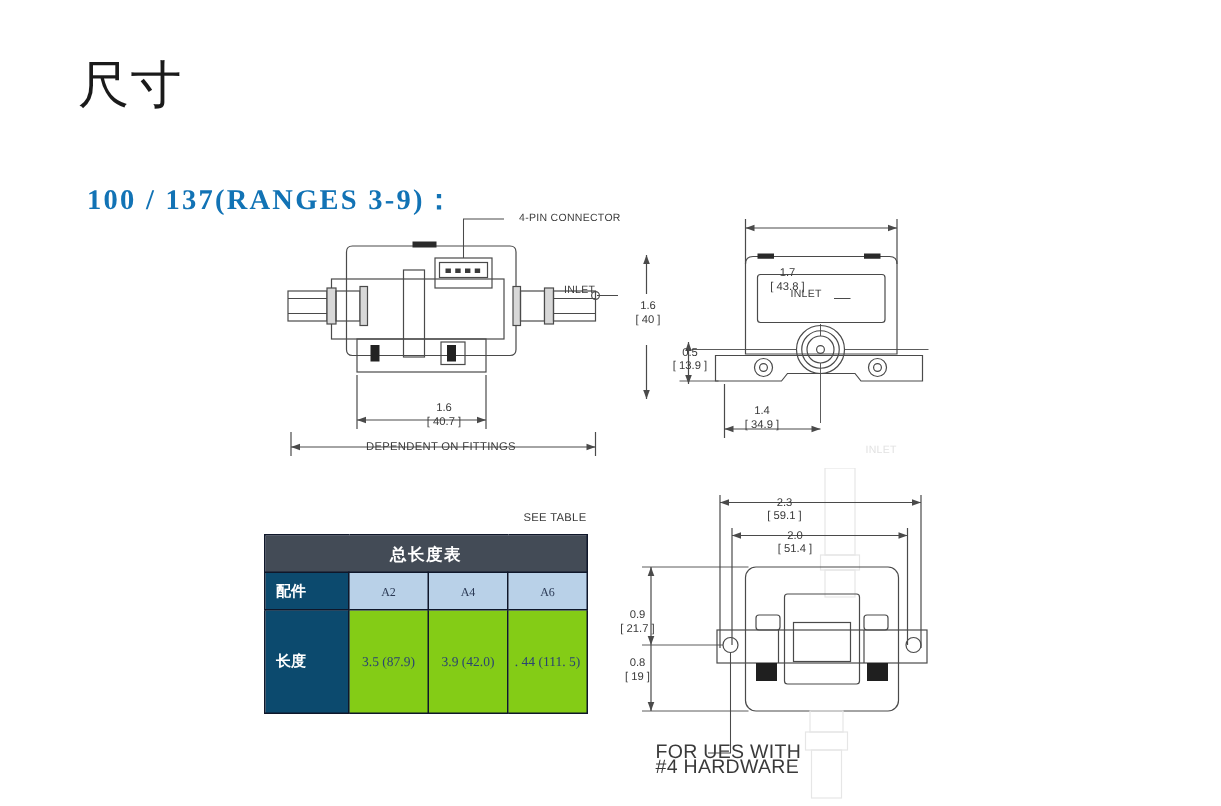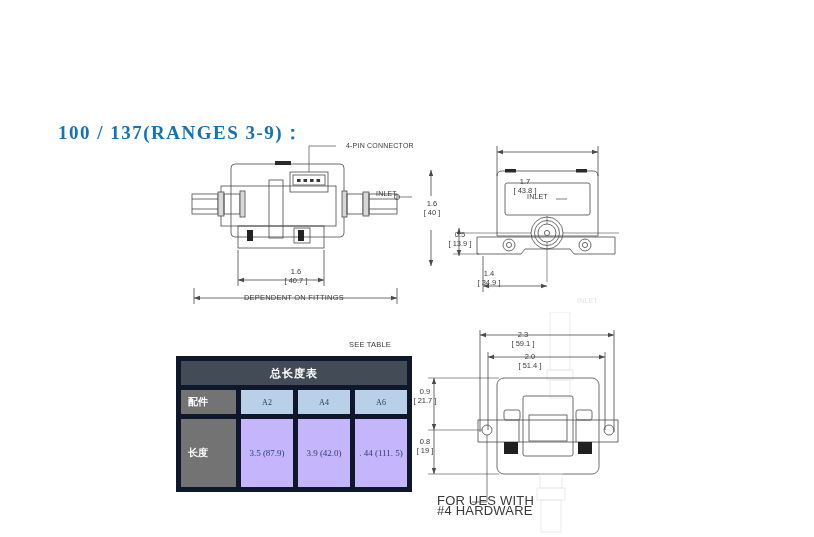--- a/index.html
+++ b/index.html
@@ -45,51 +45,52 @@
   }
   .ghost{color:#e2e2e2;}
 
   
   #length-table{
     position:absolute;left:176px;top:356px;
     border-collapse:collapse;
     font-family:"Liberation Serif", serif;
   }
   #length-table td,#length-table th{
-    border:5px solid #0f172a;padding:0;
+    border:1px solid #0f172a;padding:0;
     vertical-align:middle;text-align:center;
   }
   #length-table .hdr-main{
     background:#434b56;color:#ffffff;
     font-size:11px;font-weight:700;height:24px;letter-spacing:1px;
   }
   #length-table .hdr-row{
-    background:#737373;color:#ffffff;
+    background:#0c4a6e;color:#ffffff;
     font-size:10px;font-weight:700;
     width:48px;text-align:left;padding-left:7px;
   }
   #length-table .col-hdr{
     background:#b9d1e8;color:#2b3a55;
     font-size:8px;height:24px;width:46px;
   }
   #length-table .val{
-    background:#c4b5fd;color:#2b4470;
+    background:#84cc16;color:#2b4470;
     font-size:9px;line-height:13px;width:46px;height:60px;
     padding:4px 3px;
   }
   #length-table .val.wrap{text-align:center;}
 
   svg{display:block;}
   .dz{position:absolute;}
 </style>
 </head>
 <body>
 
 <div class="page">
 
+  <div id="doc-title">尺寸</div>
   <div id="section-heading">100 / 137(RANGES 3-9)：</div>
 
   <div class="dz" style="left:190px;top:138px;">
     <svg width="240" height="170" viewBox="0 0 240 170">
       <g fill="none" stroke="#4a4a4a" stroke-width="0.8">
 
         <path d="M41,30 q0,-4 4,-4 L150,26 q4,0 4,4 L154,95 q0,4 -4,4 L45,99 q-4,0 -4,-4 Z"></path>
 
         <rect x="85" y="23" width="16" height="4" fill="#2a2a2a" stroke="none"></rect>
 
@@ -211,21 +212,21 @@
         <path d="M40,150 l6,-2.2 v4.4 Z" fill="#4a4a4a" stroke="none"></path>
         <path d="M104,150 l-6,-2.2 v4.4 Z" fill="#4a4a4a" stroke="none"></path>
         <line x1="40" y1="120" x2="40" y2="156"></line>
       </g>
     </svg>
   </div>
   <div class="dim" style="left:495px;top:134px;width:60px;margin-top:44px;">1.7
 [ 43.8 ]</div>
   <div class="dim" style="left:440px;top:231px;width:40px;">0.5
 [ 13.9 ]</div>
-  <div class="dim" style="left:464px;top:270px;width:50px;">1.4
+  <div class="dim" style="left:483px;top:270px;width:50px;">1.4
 [ 34.9 ]</div>
   <div class="dwg-text" style="left:527px;top:193px;">INLET</div>
   <div class="dwg-text ghost" style="left:577px;top:297px;">INLET</div>
 
   <div class="dz" style="left:404px;top:312px;">
     <svg width="240" height="225" viewBox="0 0 240 225">
       <g fill="none" stroke="#4a4a4a" stroke-width="0.8">
 
         <g stroke="#e6e6e6">
           <rect x="146" y="0" width="20" height="58"></rect>
@@ -280,21 +281,21 @@
         <line x1="24" y1="162" x2="95" y2="162" stroke-width="0.6"></line>
 
         <polyline points="83,123 83,190 68,190" stroke-width="0.7"></polyline>
       </g>
     </svg>
   </div>
   <div class="dim" style="left:493px;top:331px;width:60px;">2.3
 [ 59.1 ]</div>
   <div class="dim" style="left:500px;top:353px;width:60px;">2.0
 [ 51.4 ]</div>
-  <div class="dim" style="left:405px;top:388px;width:40px;">0.9
+  <div class="dim" style="left:405px;top:406px;width:40px;">0.9
 [ 21.7 ]</div>
   <div class="dim" style="left:405px;top:438px;width:40px;">0.8
 [ 19 ]</div>
   <div class="dwg-text" style="left:437px;top:496px;font-size:13px;line-height:10px;">FOR UES WITH
 #4 HARDWARE</div>
 
   <table id="length-table">
     <tbody>
       <tr>
         <td class="hdr-main" colspan="4">总长度表</td>

